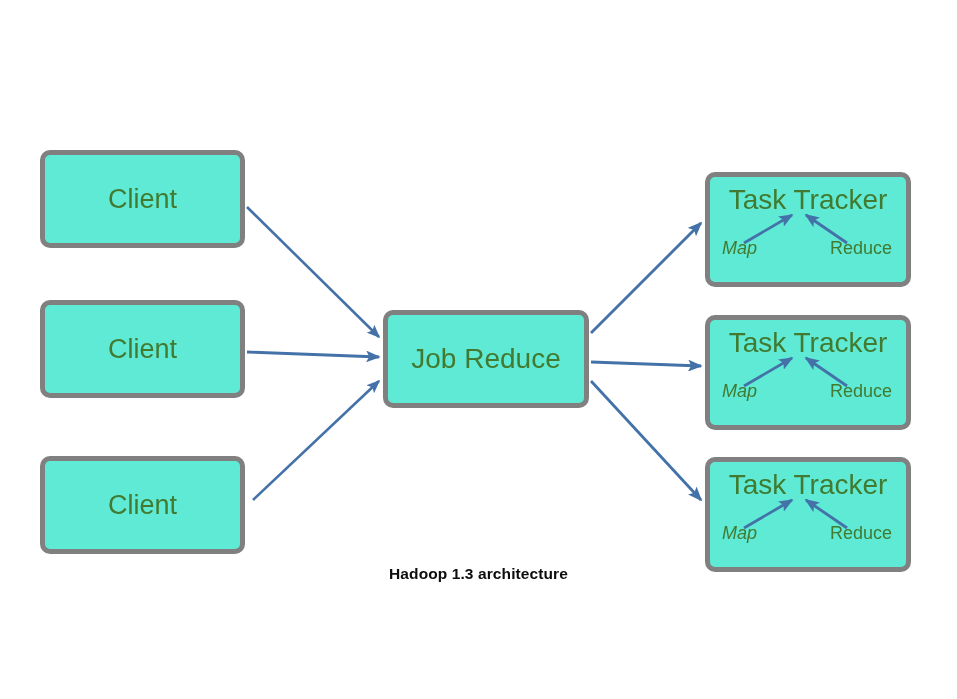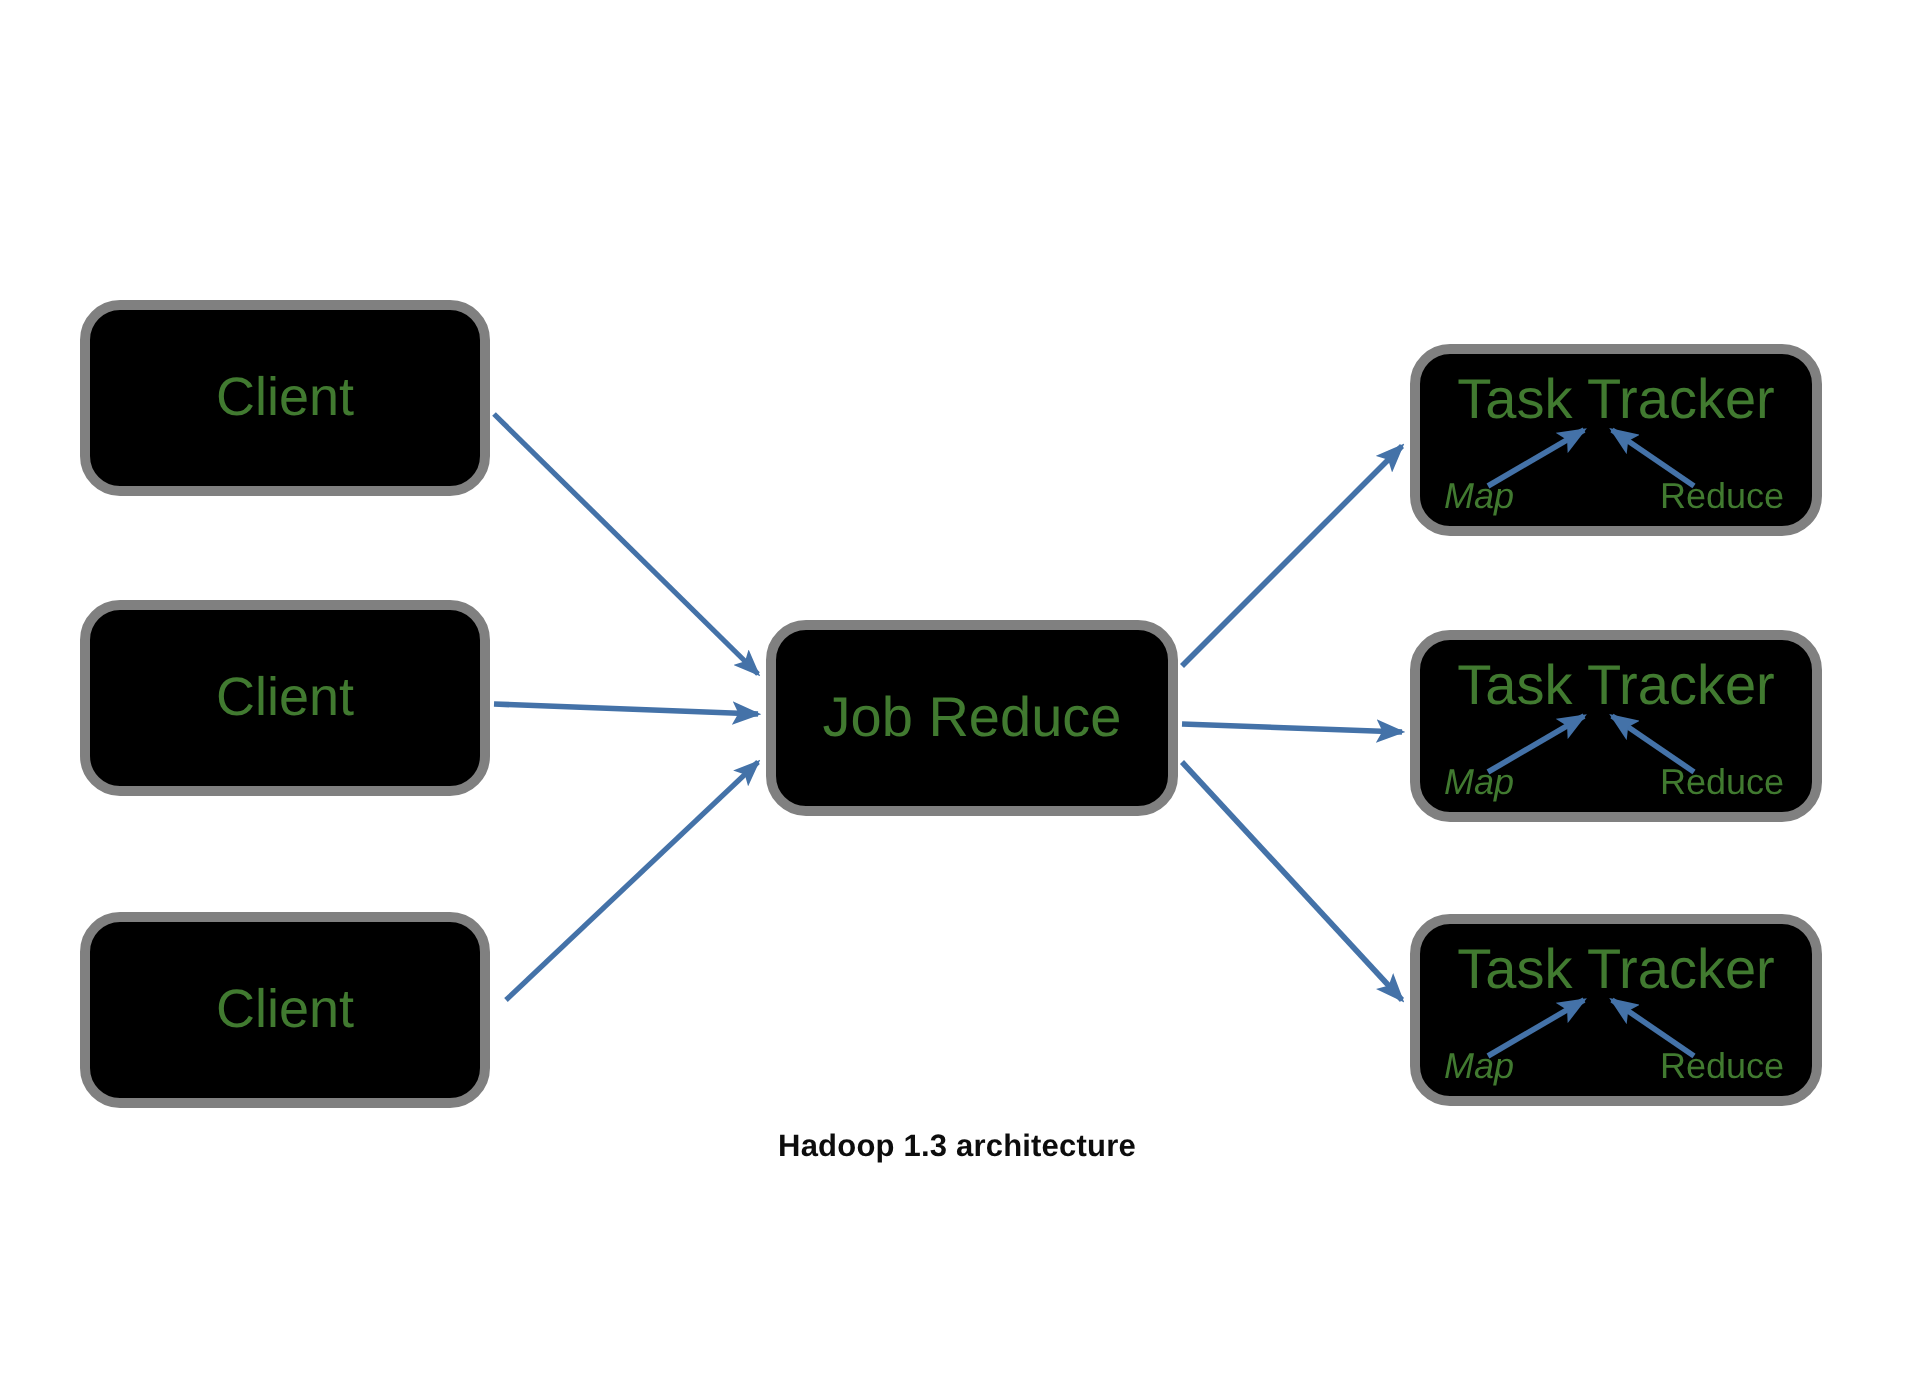--- a/index.html
+++ b/index.html
@@ -22,23 +22,23 @@
     position: absolute;
     left: 0;
     top: 0;
     width: 957px;
     height: 699px;
     pointer-events: none;
   }
   .node {
     position: absolute;
     box-sizing: border-box;
-    background: #000000;
+    background: #5eead4;
     border: 5px solid #808080;
-    border-radius: 20px;
+    border-radius: 10px;
   }
   .node-label {
     position: absolute;
     left: 0;
     right: 0;
     text-align: center;
     color: #417a30;
     font-family: "Liberation Sans", sans-serif;
     font-weight: 400;
     white-space: nowrap;
@@ -70,21 +70,21 @@
     top: 50%;
     transform: translateY(-50%);
     font-size: 28px;
     line-height: 1;
   }
 
   
   .task-tracker {
     left: 705px;
     width: 206px;
-    height: 96px;
+    height: 115px;
   }
   #task-tracker-1 { top: 172px; }
   #task-tracker-2 { top: 315px; }
   #task-tracker-3 { top: 457px; }
 
   .task-tracker .tt-title {
     position: absolute;
     left: 0;
     right: 0;
     top: 8px;

